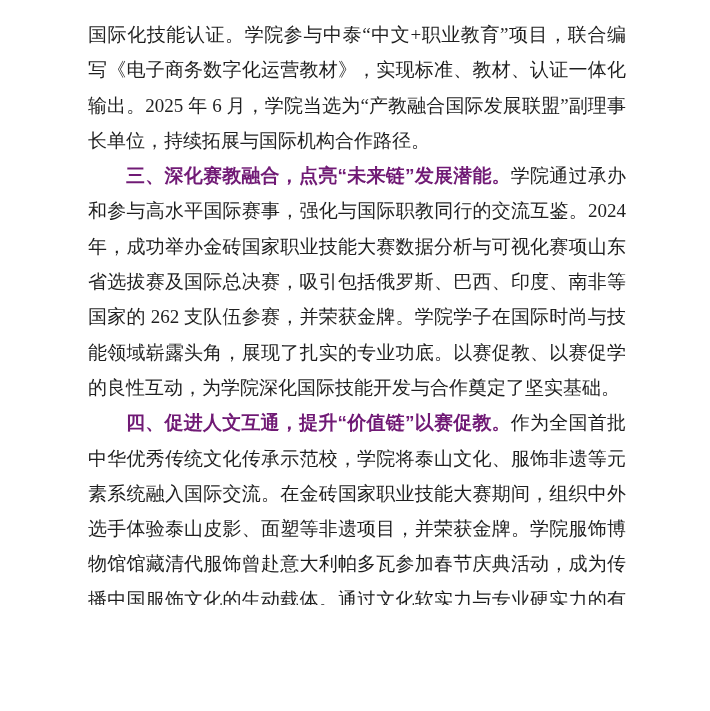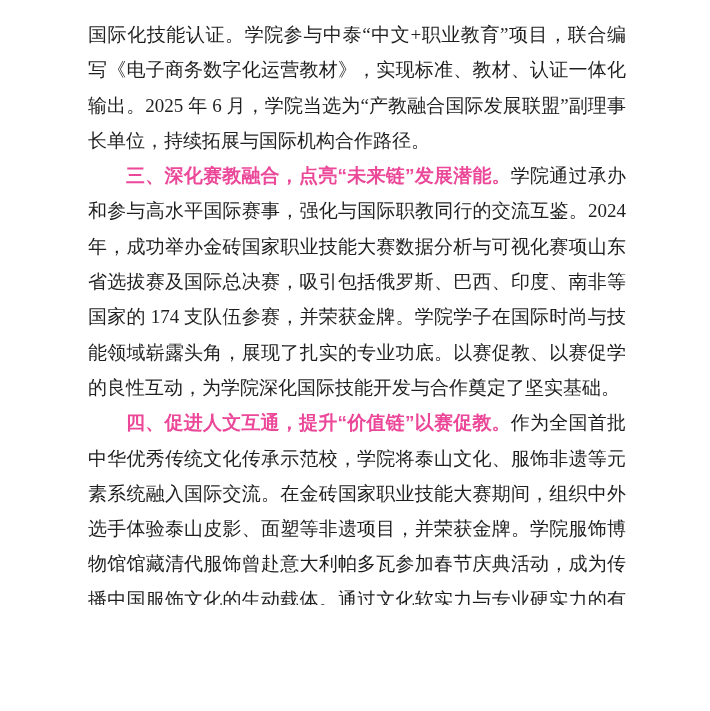--- a/index.html
+++ b/index.html
@@ -27,29 +27,29 @@
     text-align: justify;
     text-justify: inter-character;
     -moz-text-align-last: auto;
   }
   p.para.indent {
     text-indent: 2em;
   }
   b.lead {
     font-family: "Liberation Sans", "DejaVu Sans", sans-serif;
     font-weight: 700;
-    color: #ec4899;
+    color: #701a75;
   }
 </style>
 </head>
 <body>
 
 <div class="page">
   <div class="doc-body">
 
     <p class="para"><span>国际化技能认证。学院参与中泰“中文+职业教育”项目，联合编写《电子商务数字化运营教材》，实现标准、教材、认证一体化输出。2025 年 6 月，学院当选为“产教融合国际发展联盟”副理事长单位，持续拓展与国际机构合作路径。</span></p>
 
-    <p class="para indent"><b class="lead">三、深化赛教融合，点亮“未来链”发展潜能。</b><span>学院通过承办和参与高水平国际赛事，强化与国际职教同行的交流互鉴。2024 年，成功举办金砖国家职业技能大赛数据分析与可视化赛项山东省选拔赛及国际总决赛，吸引包括俄罗斯、巴西、印度、南非等国家的 174 支队伍参赛，并荣获金牌。学院学子在国际时尚与技能领域崭露头角，展现了扎实的专业功底。以赛促教、以赛促学的良性互动，为学院深化国际技能开发与合作奠定了坚实基础。</span></p>
+    <p class="para indent"><b class="lead">三、深化赛教融合，点亮“未来链”发展潜能。</b><span>学院通过承办和参与高水平国际赛事，强化与国际职教同行的交流互鉴。2024 年，成功举办金砖国家职业技能大赛数据分析与可视化赛项山东省选拔赛及国际总决赛，吸引包括俄罗斯、巴西、印度、南非等国家的 262 支队伍参赛，并荣获金牌。学院学子在国际时尚与技能领域崭露头角，展现了扎实的专业功底。以赛促教、以赛促学的良性互动，为学院深化国际技能开发与合作奠定了坚实基础。</span></p>
 
     <p class="para indent"><b class="lead">四、促进人文互通，提升“价值链”以赛促教。</b><span>作为全国首批中华优秀传统文化传承示范校，学院将泰山文化、服饰非遗等元素系统融入国际交流。在金砖国家职业技能大赛期间，组织中外选手体验泰山皮影、面塑等非遗项目，并荣获金牌。学院服饰博物馆馆藏清代服饰曾赴意大利帕多瓦参加春节庆典活动，成为传播中国服饰文化的生动载体。通过文化软实力与专业硬实力的有机结合，学院在国际合作中持续提升品牌辨识度和影响力。</span></p>
 
   </div>
 </div>
 
 </body></html>

